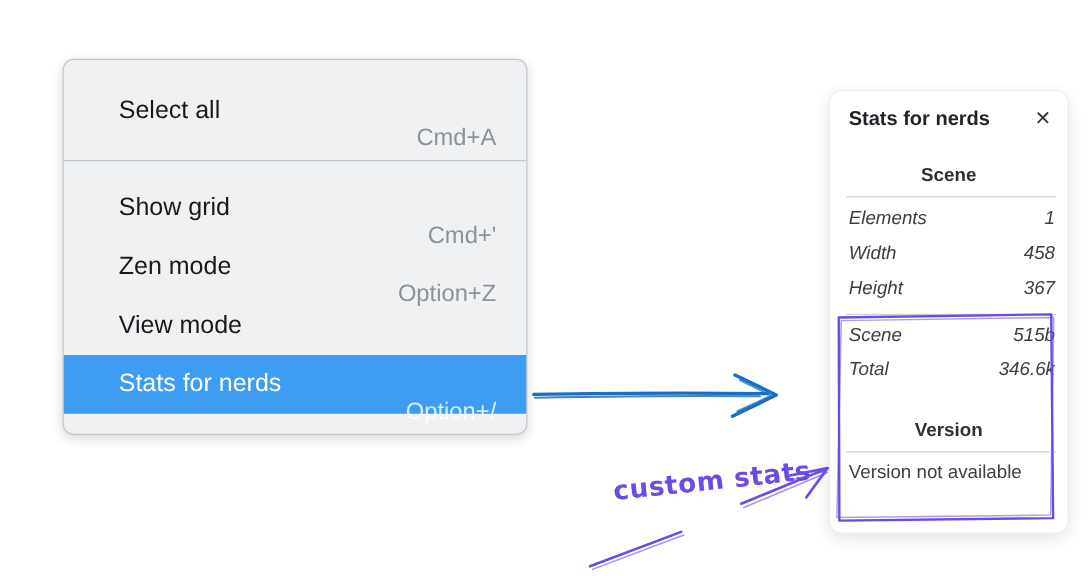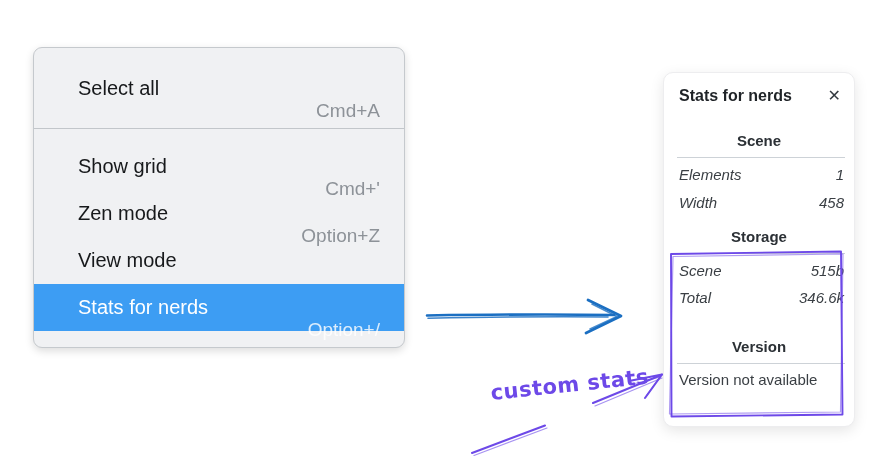--- a/index.html
+++ b/index.html
@@ -4,21 +4,21 @@
 <style>
   html,body{margin:0;padding:0;}
   body{
     width:873px;height:461px;position:relative;overflow:hidden;
     background:#ffffff;
     font-family:"Liberation Sans", sans-serif;
   }
 
   
   .menu{
-    position:absolute;left:33px;top:47px;width:372px;height:301px;
+    position:absolute;left:50px;top:47px;width:372px;height:301px;
     background:#f0f1f3;border:1px solid #c5c9cd;border-radius:9px;
     box-shadow:0 3px 9px rgba(0,0,0,.14);
     box-sizing:border-box;
   }
   .menu-sec1{height:80px;display:flex;flex-direction:column;justify-content:center;
     border-bottom:1.5px solid #c2c6ca;}
   .menu-sec2{padding:14px 0 13px;}
   .menu-item{
     display:flex;justify-content:space-between;align-items:center;
     height:47px;padding:0 24px 0 44px;
@@ -106,23 +106,26 @@
   <hr class="divider">
   <div>
     <div class="stat-row">
       <span class="stat-label">Elements</span>
       <span class="stat-value">1</span>
     </div>
     <div class="stat-row">
       <span class="stat-label">Width</span>
       <span class="stat-value">458</span>
     </div>
+    <div class="stat-row">
+      <span class="stat-label">Height</span>
+      <span class="stat-value">367</span>
+    </div>
   </div>
 
-  <div class="sec-heading h-storage">Storage</div>
   <hr class="divider">
   <div class="storage-rows">
     <div class="stat-row">
       <span class="stat-label">Scene</span>
       <span class="stat-value">515b</span>
     </div>
     <div class="stat-row">
       <span class="stat-label">Total</span>
       <span class="stat-value">346.6k</span>
     </div>

